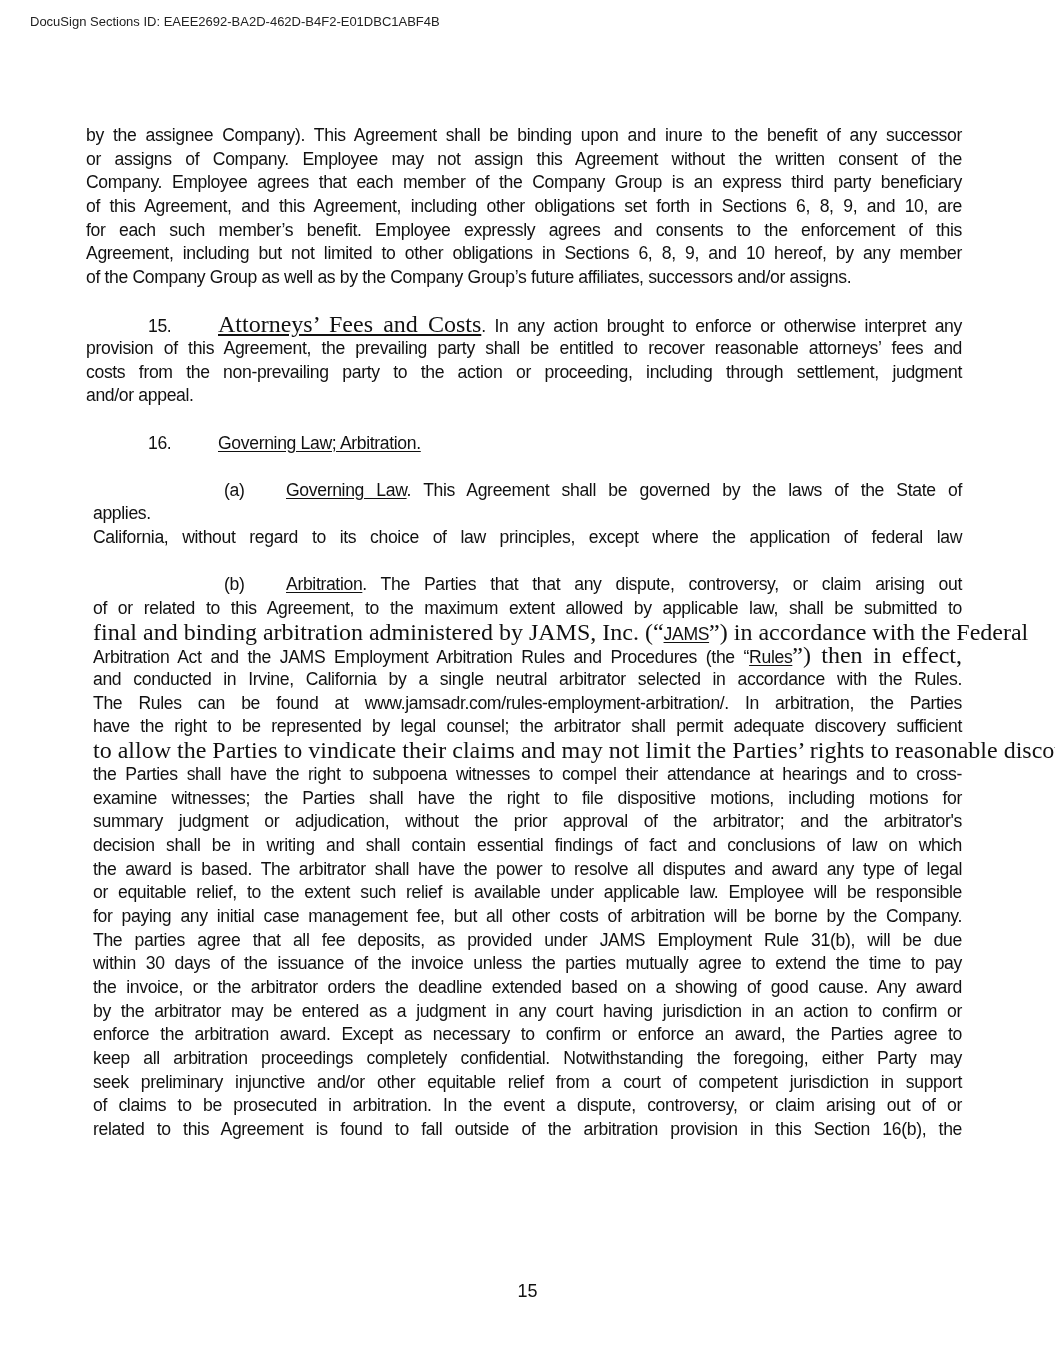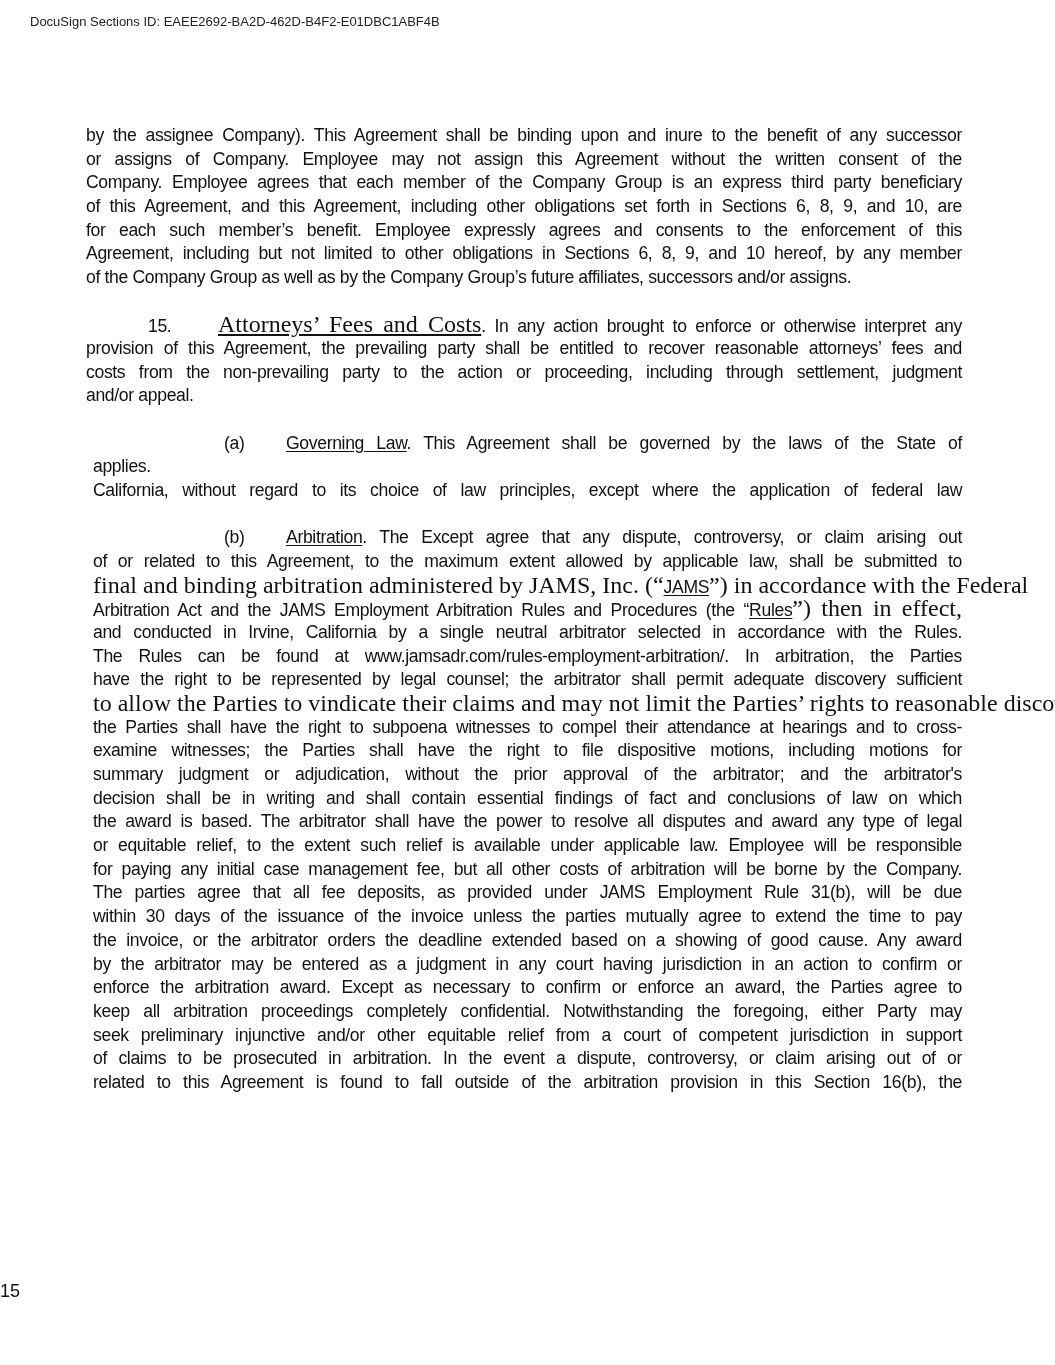--- a/index.html
+++ b/index.html
@@ -20,21 +20,21 @@
   .line.last { text-align-last: left; }
   .para { margin-bottom: 23.5px; }
   .indent-num { display: inline-block; width: 70px; }
   .indent1 { padding-left: 62px; }
   .indent2 { padding-left: 131px; }
   .sublead { display: inline-block; width: 62px; }
   .u { text-decoration: underline; text-underline-offset: 2px; }
   .serif { font-family: "Liberation Serif", serif; font-size: 24px; letter-spacing: 0; }
   .subpara { padding-left: 7px; }
   .page-number {
-    position: absolute; left: 0; width: 1055px; top: 1281px; text-align: left;
+    position: absolute; left: 0; width: 1055px; top: 1281px; text-align: center;
     font-family: "Liberation Sans", sans-serif; font-size: 18px;
   }
 </style>
 </head>
 <body>
 
 <div class="envelope">DocuSign Sections ID: EAEE2692-BA2D-462D-B4F2-E01DBC1ABF4B</div>
 
 <div class="page">
 
@@ -48,29 +48,32 @@
     <span class="line last">of the Company Group as well as by the Company Group’s future affiliates, successors and/or assigns.</span>
   </div>
 
   <div class="para">
     <span class="line indent1"><span class="indent-num">15.</span><span class="u serif">Attorneys’ Fees and Costs</span><span>. In any action brought to enforce or otherwise interpret any</span></span>
     <span class="line">provision of this Agreement, the prevailing party shall be entitled to recover reasonable attorneys’ fees and</span>
     <span class="line">costs from the non-prevailing party to the action or proceeding, including through settlement, judgment</span>
     <span class="line last">and/or appeal.</span>
   </div>
 
+  <div class="para">
+    <span class="line last indent1"><span class="indent-num">16.</span><span class="u">Governing Law; Arbitration.</span></span>
+  </div>
 
   <div class="para subpara">
     <span class="line indent2"><span class="sublead">(a)</span><span class="u">Governing Law</span><span>. This Agreement shall be governed by the laws of the State of</span></span>
     <span class="line last">applies.</span>
     <span class="line">California, without regard to its choice of law principles, except where the application of federal law</span>
   </div>
 
   <div class="subpara">
-    <span class="line indent2"><span class="sublead">(b)</span><span class="u">Arbitration</span><span>. The Except agree that any dispute, controversy, or claim arising out</span></span>
+    <span class="line indent2"><span class="sublead">(b)</span><span class="u">Arbitration</span><span>. The Parties that that any dispute, controversy, or claim arising out</span></span>
     <span class="line">of or related to this Agreement, to the maximum extent allowed by applicable law, shall be submitted to</span>
     <span class="line"><span class="serif">final and binding arbitration administered by JAMS, Inc. (“</span><span class="u">JAMS</span><span class="serif">”) in accordance with the Federal</span></span>
     <span class="line"><span>Arbitration Act and the JAMS Employment Arbitration Rules and Procedures (the “</span><span class="u">Rules</span><span class="serif">”) then in effect,</span></span>
     <span class="line">and conducted in Irvine, California by a single neutral arbitrator selected in accordance with the Rules.</span>
     <span class="line">The Rules can be found at www.jamsadr.com/rules-employment-arbitration/. In arbitration, the Parties</span>
     <span class="line">have the right to be represented by legal counsel; the arbitrator shall permit adequate discovery sufficient</span>
     <span class="line serif">to allow the Parties to vindicate their claims and may not limit the Parties’ rights to reasonable discovery;</span>
     <span class="line">the Parties shall have the right to subpoena witnesses to compel their attendance at hearings and to cross-</span>
     <span class="line">examine witnesses; the Parties shall have the right to file dispositive motions, including motions for</span>
     <span class="line">summary judgment or adjudication, without the prior approval of the arbitrator; and the arbitrator's</span>

